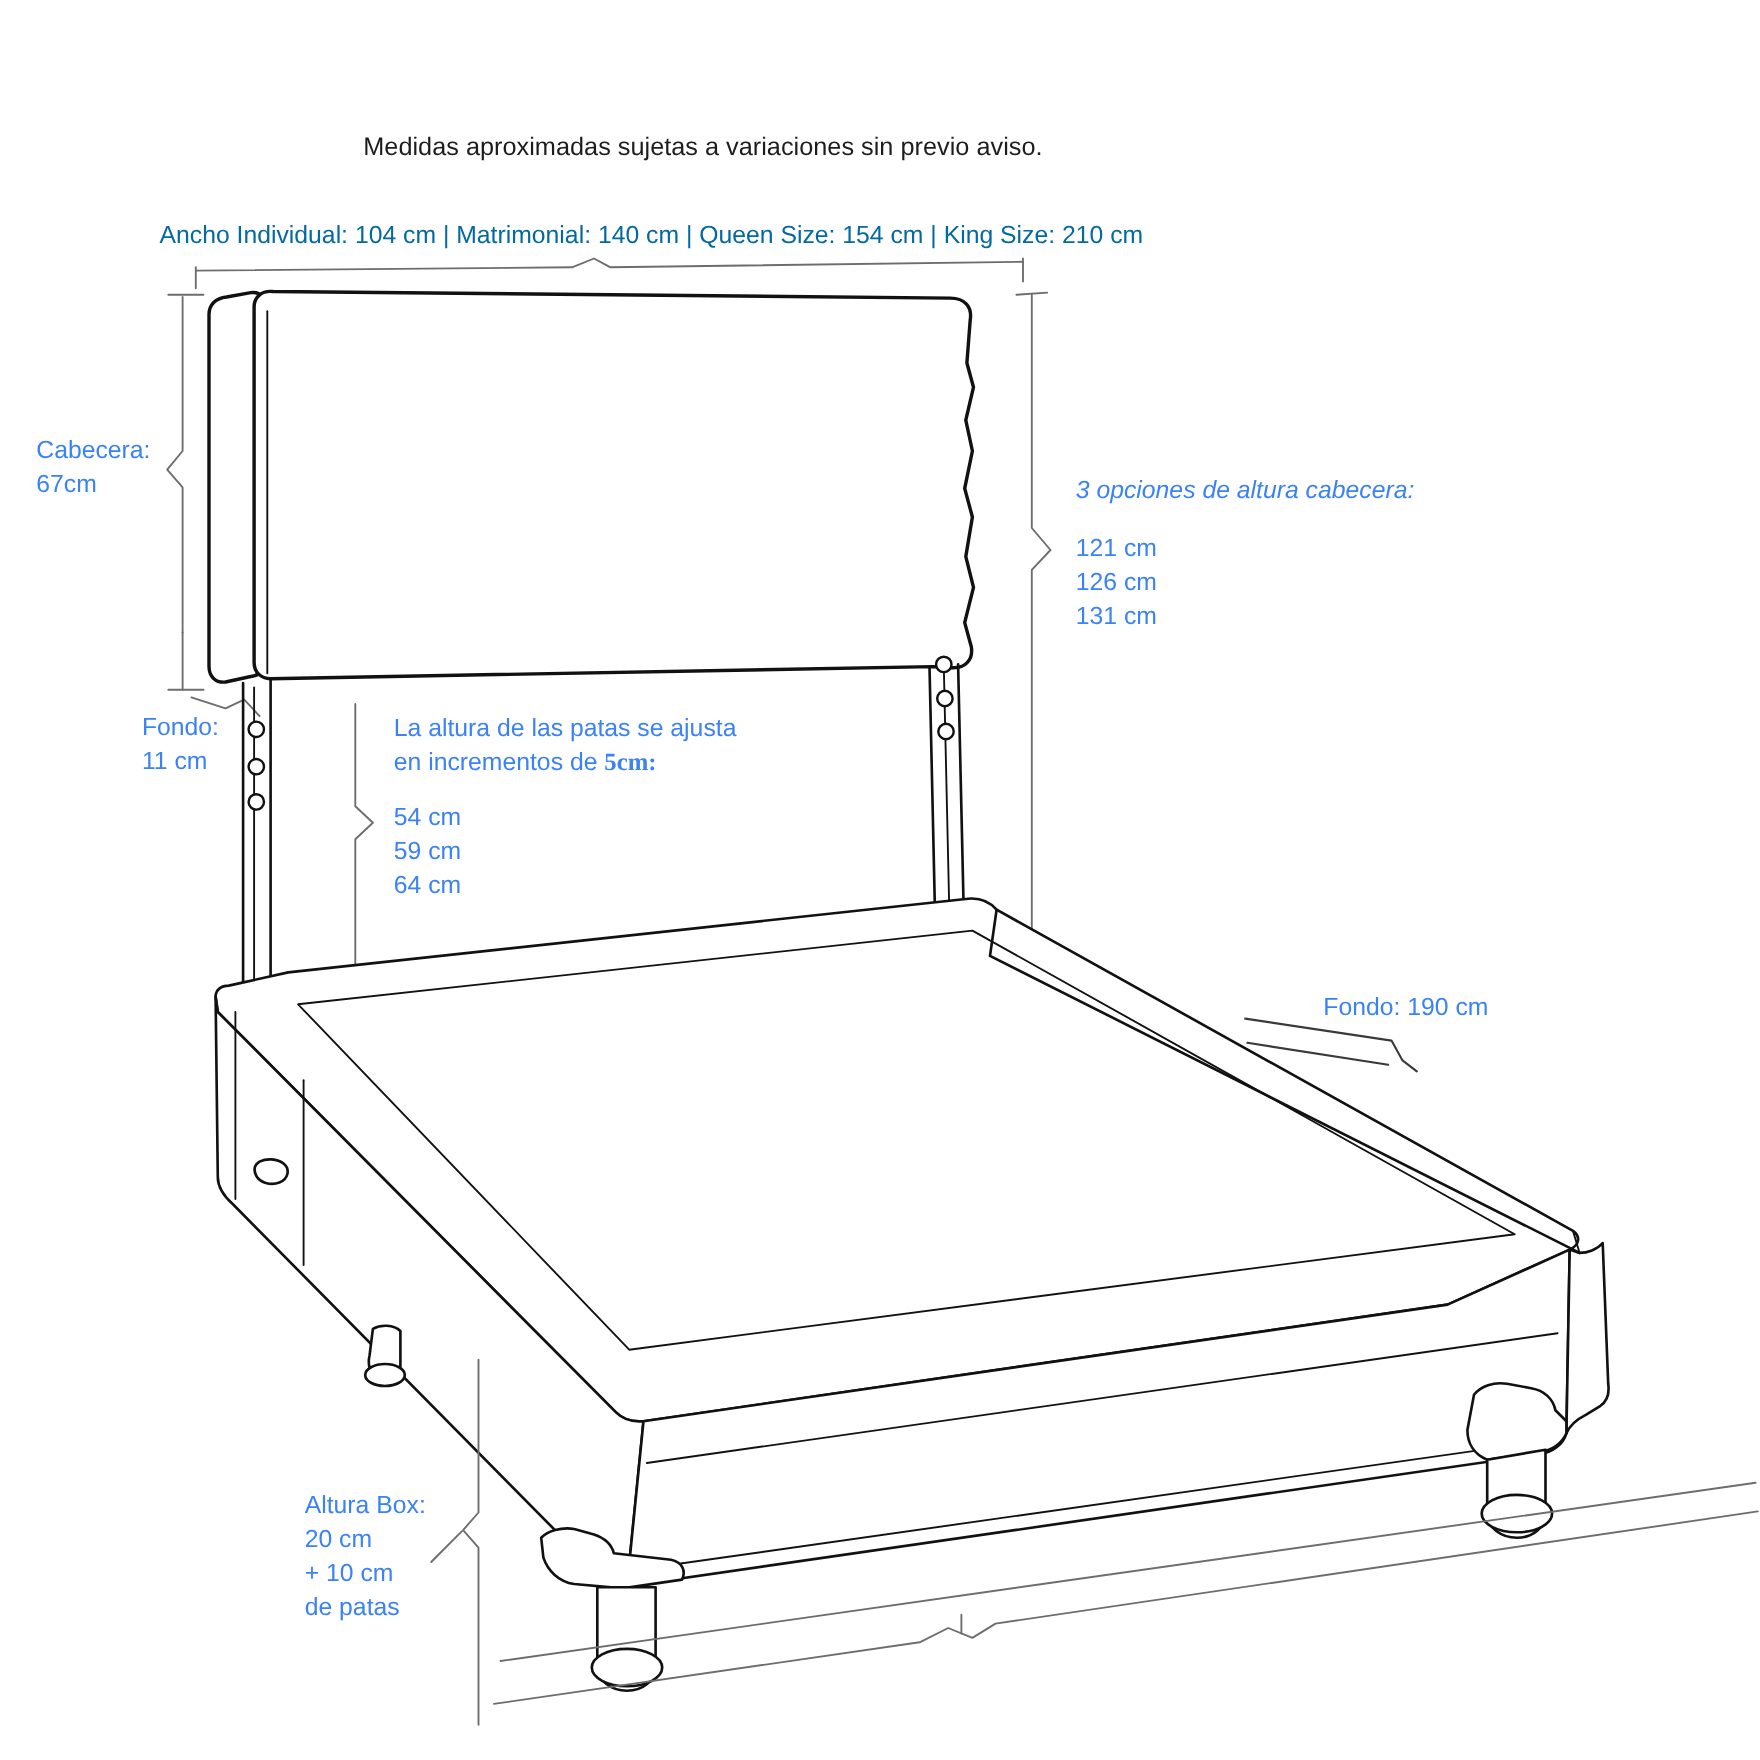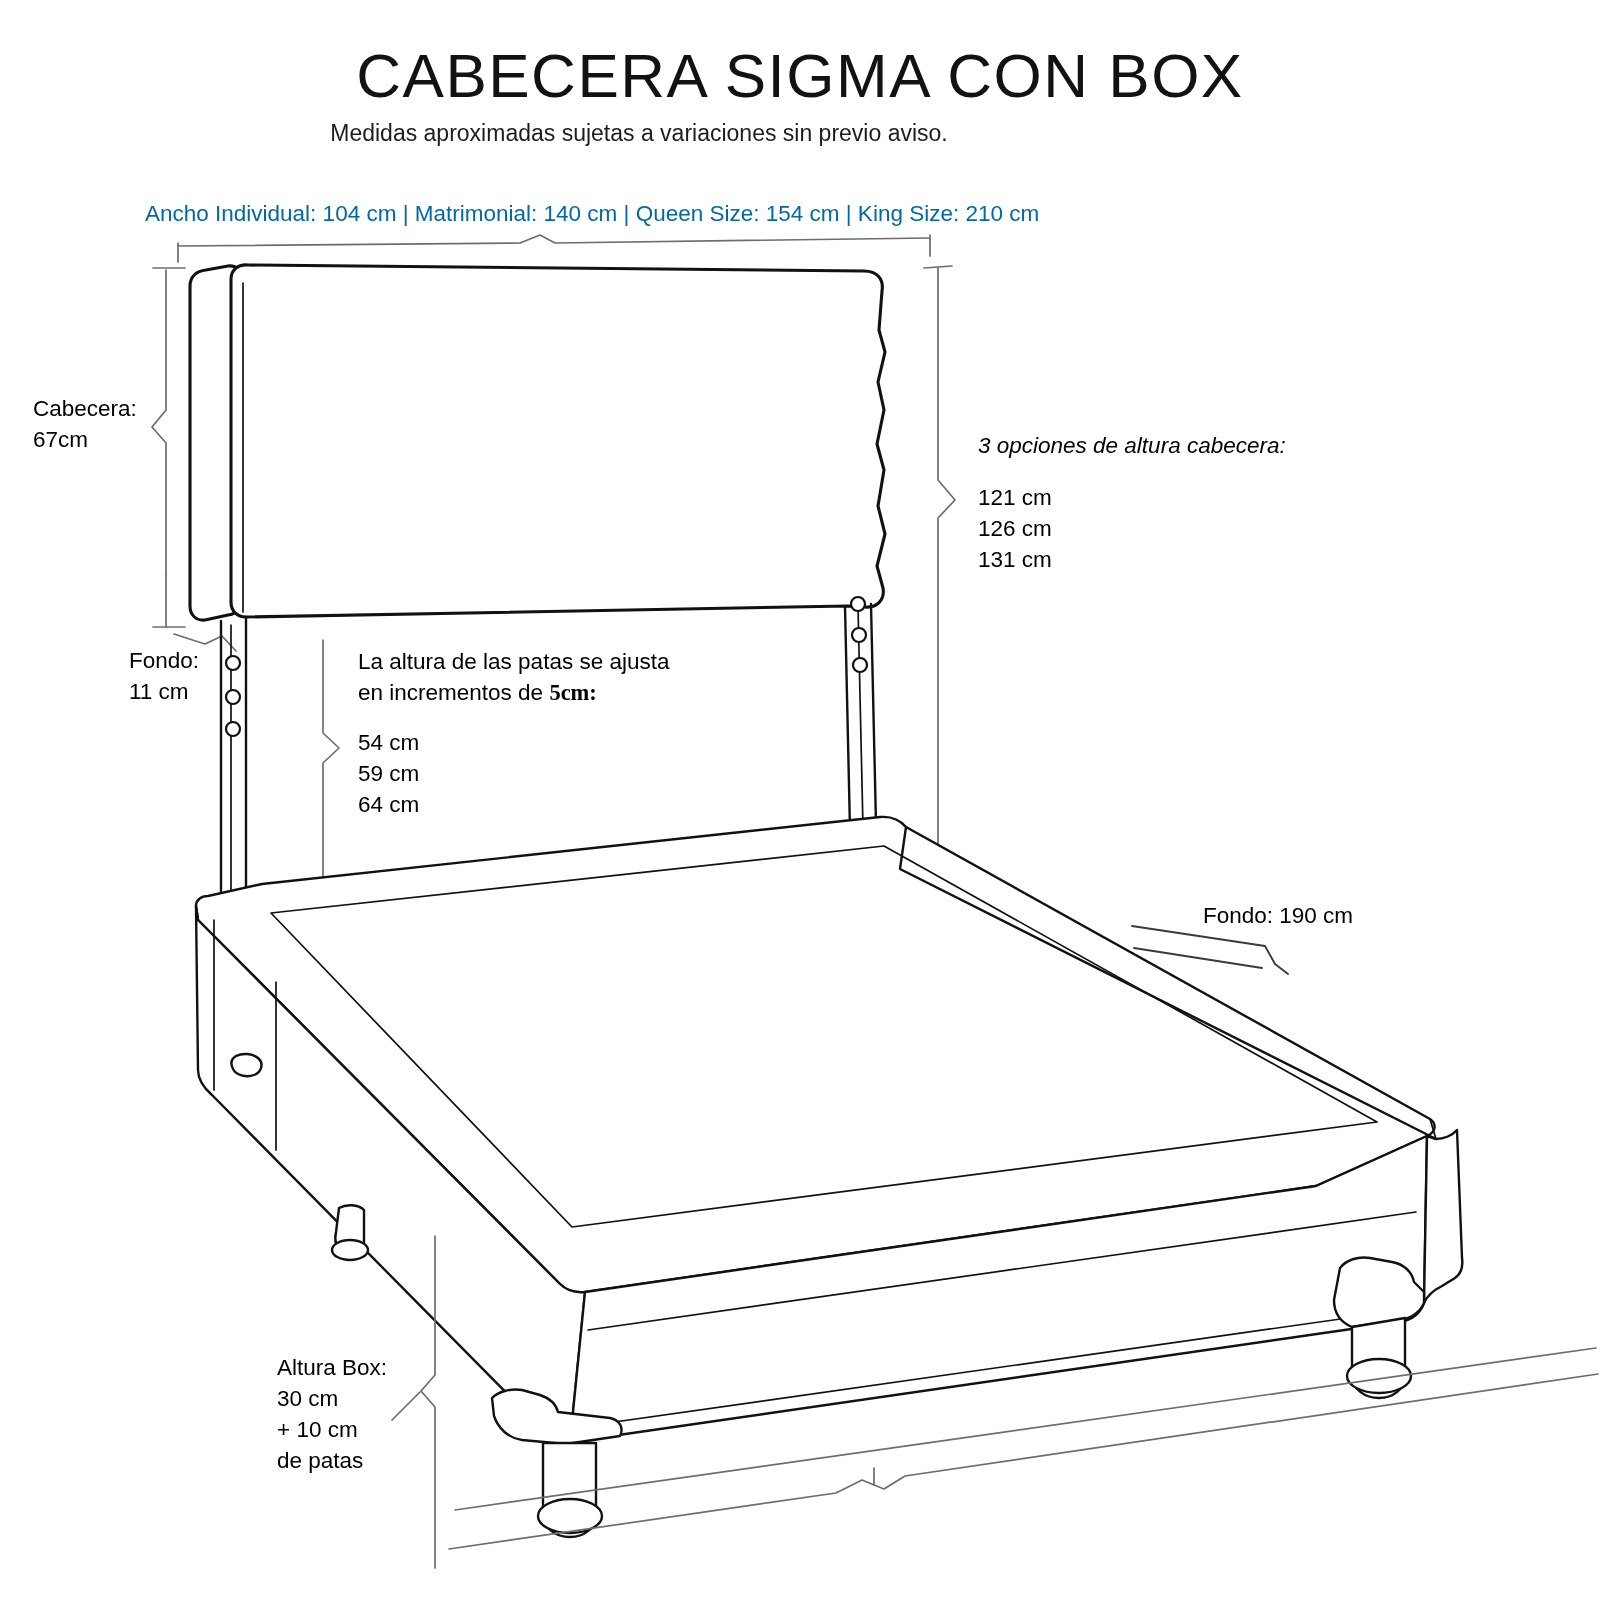--- a/index.html
+++ b/index.html
@@ -17,21 +17,21 @@
     position:absolute;left:0;top:44px;width:1600px;text-align:center;
     font-size:62px;line-height:1.02;font-weight:400;letter-spacing:1.5px;
     color:#121212;
   }
   .subtitle{
     position:absolute;left:0;top:120px;width:1278px;text-align:center;
     font-size:23px;line-height:1.2;font-weight:400;color:#1d1d1d;
   }
 
   
-  .ann{position:absolute;font-size:22.5px;line-height:31px;color:#000000;white-space:pre;}
+  .ann{position:absolute;font-size:22.5px;line-height:31px;color:#3b82f6;white-space:pre;}
   .ann b{font-weight:700;font-family:Liberation Serif, serif;}
 
   .topdim-label{position:absolute;left:145px;top:201px;font-size:22.5px;color:#0369a1;white-space:nowrap;}
 
   .lbl-cabecera{left:33px;top:393px;}
   .lbl-fondo11{left:83px;top:645px;margin-left:46px;}
   .lbl-opciones{left:978px;top:430px;font-style:italic;}
   .lbl-opciones-vals{left:978px;top:482px;}
   .lbl-patas{left:358px;top:646px;}
   .lbl-patas-vals{left:358px;top:727px;text-align:center;}
@@ -47,21 +47,20 @@
   .dim{fill:none;stroke:#6d6d6d;stroke-width:1.7;stroke-linecap:round;stroke-linejoin:round;}
   .dimdk{fill:none;stroke:#3a3a3a;stroke-width:1.9;stroke-linecap:round;stroke-linejoin:round;}
   .hole{fill:#ffffff;stroke:#111111;stroke-width:2.2;}
   .fillw{fill:#ffffff;}
 </style>
 </head>
 <body>
 
 <div class="stage">
 
-  <div class="title">CABECERA SIGMA CON BOX</div>
   <div class="subtitle">Medidas aproximadas sujetas a variaciones sin previo aviso.</div>
 
   <div class="topdim-label">Ancho Individual: 104 cm | Matrimonial: 140 cm | Queen Size: 154 cm | King Size: 210 cm</div>
 
   <svg viewBox="0 0 1600 1600">
 
     <g>
       <path class="dim" d="M178 246 L520 243 L540 235 L555 243 L930 238"></path>
       <path class="dim" d="M178 243 L178 262"></path>
       <path class="dim" d="M930 235 L930 256"></path>
@@ -271,18 +270,18 @@
 131 cm</div>
 
   <div class="ann lbl-patas"><span>La altura de las patas se ajusta</span>
 <span>en incrementos de </span><b>5cm:</b></div>
   <div class="ann lbl-patas-vals">54 cm
 59 cm
 64 cm</div>
 
   <div class="ann lbl-fondo190">Fondo: 190 cm</div>
   <div class="ann lbl-alturabox">Altura Box:
-30 cm
+20 cm
 + 10 cm
 de patas</div>
 
 
 </div>
 
 </body></html>

